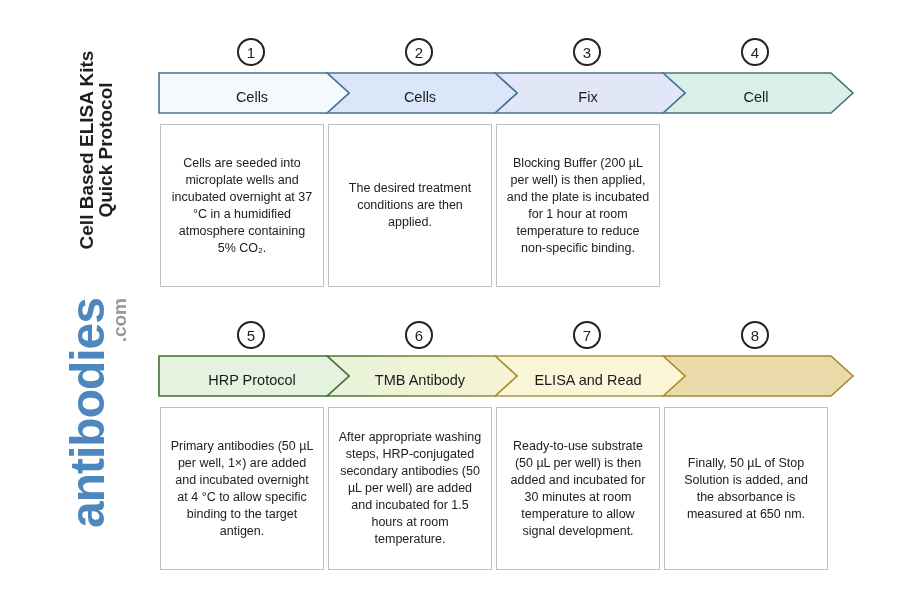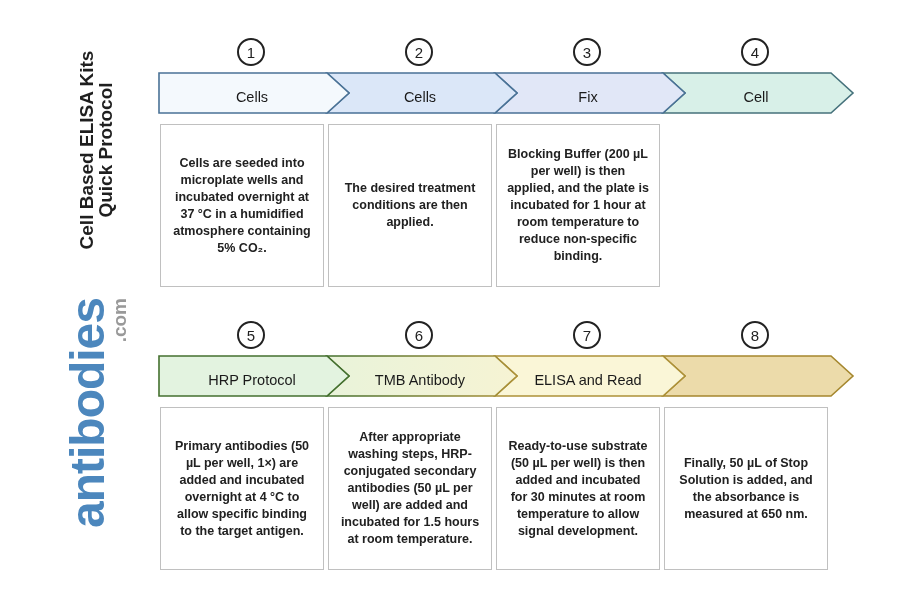--- a/index.html
+++ b/index.html
@@ -44,21 +44,20 @@
     display:grid;grid-template-columns:repeat(4,168px);
   }
   .alabel{
     display:flex;align-items:center;justify-content:center;
     transform:translateX(10px);
     font-size:14.5px;color:#1a1a1a;
   }
   .boxes{
     display:grid;grid-template-columns:repeat(4,168px);
     margin-top:2px;
-    font-weight:bold;
   }
   .box{
     height:163px;margin:0 2px;background:#ffffff;
     border:1.5px solid #c0c0c0;box-sizing:border-box;
     display:flex;align-items:center;justify-content:center;
   }
   .box p{
     margin:0;padding:0 9px;text-align:center;
     font-size:12.5px;line-height:1.36;color:#212121;
   }

